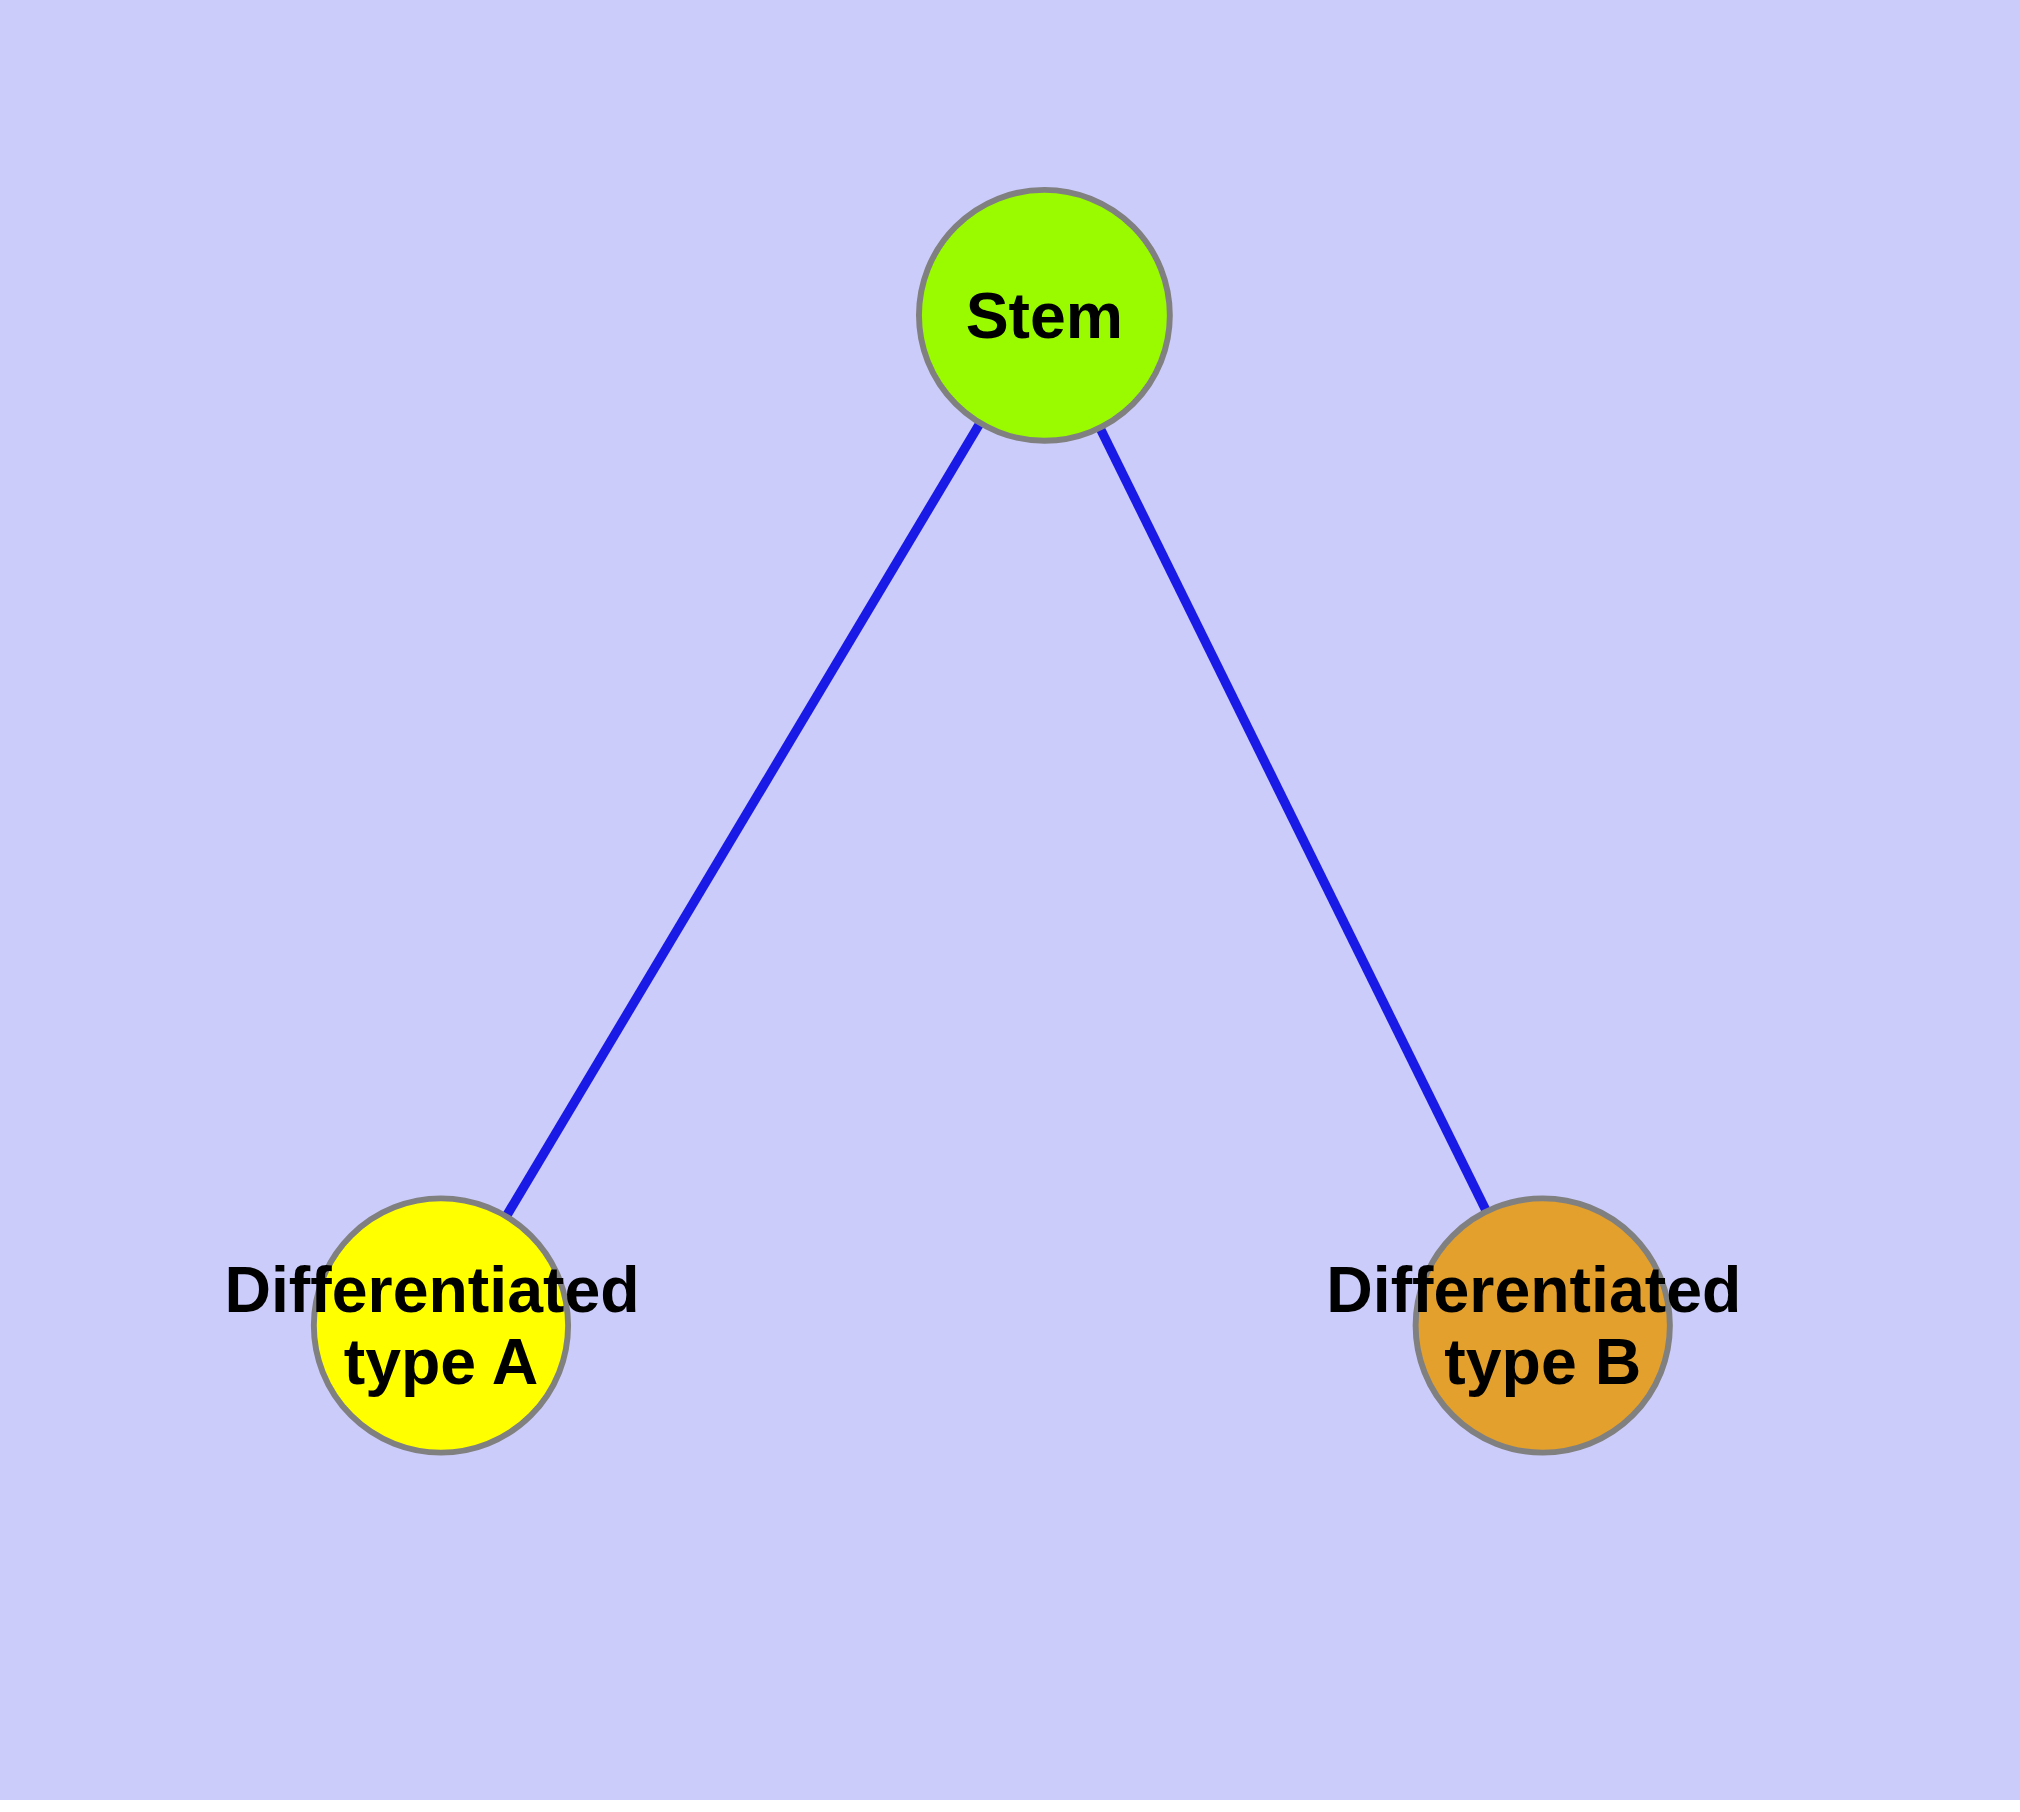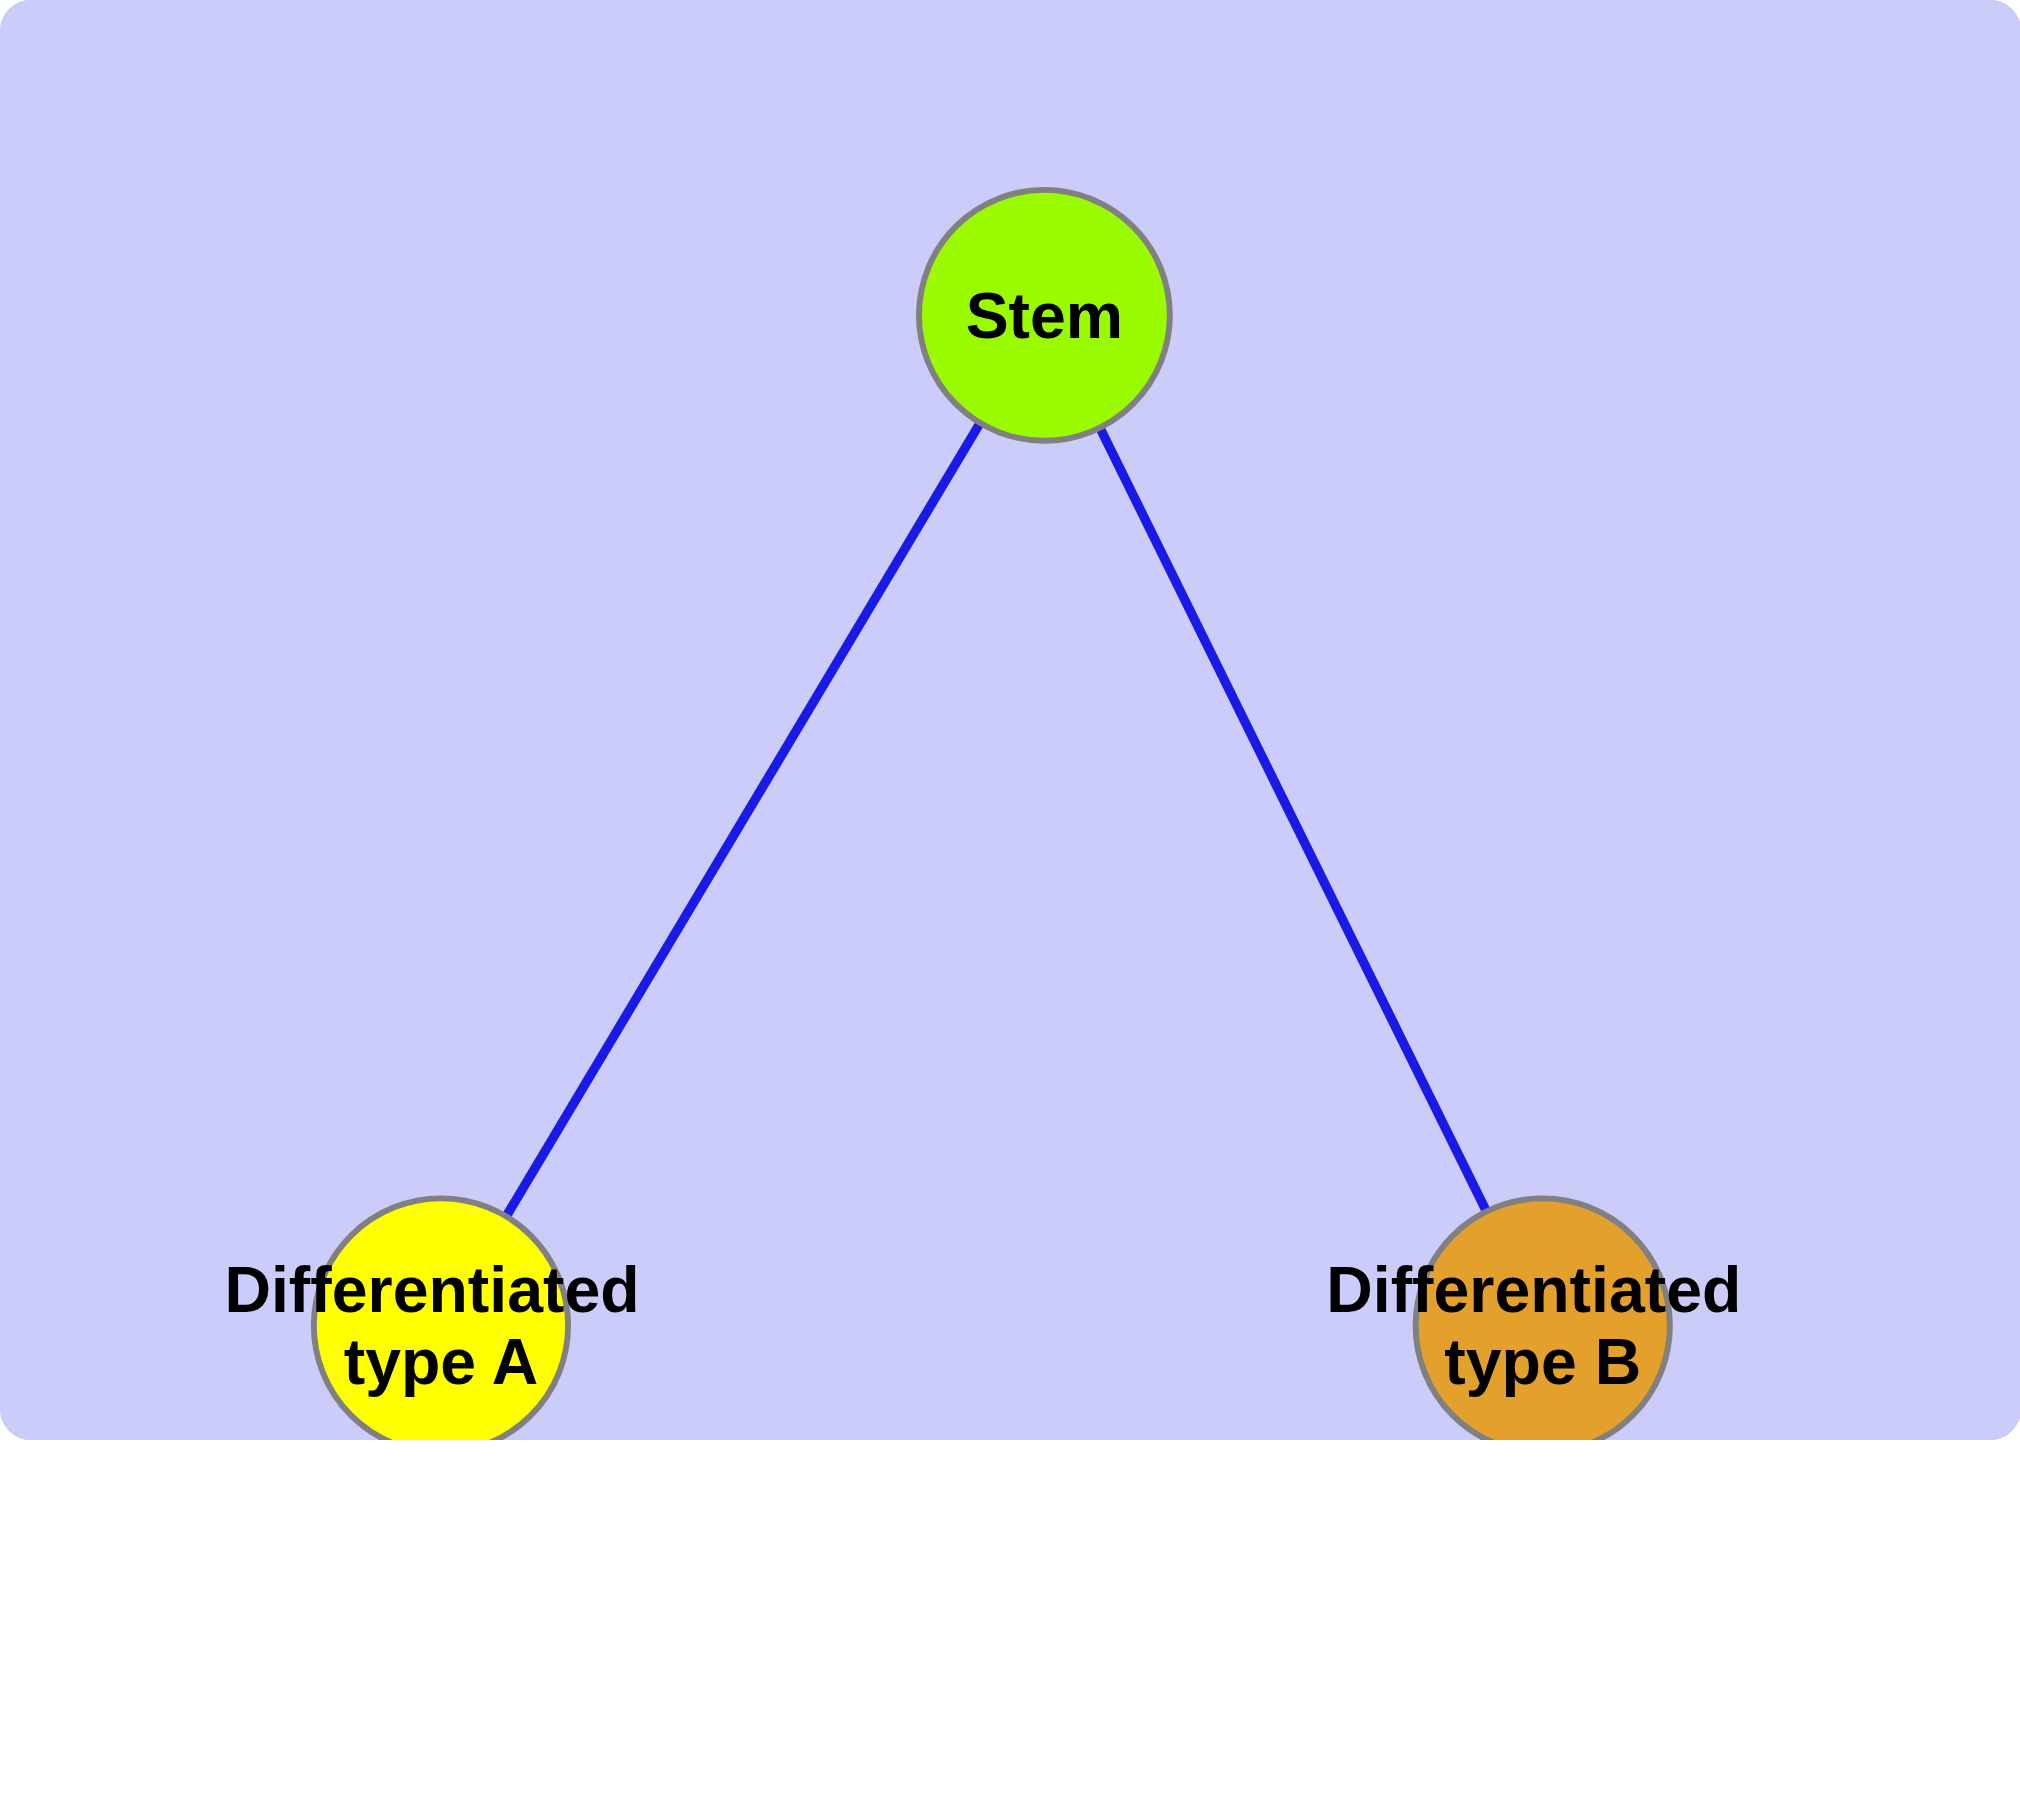--- a/index.html
+++ b/index.html
@@ -33,21 +33,21 @@
   .edge-line {
     stroke-linecap: butt;
   }
   .node-circle {
     stroke-linejoin: round;
   }
 </style>
 </head>
 <body>
 
-<div id="canvas" style="width: 2021px; height: 1440px; background: rgb(204, 204, 250); border-radius: 31px;">
+<div id="canvas" style="width: 2021px; height: 1800px; background: rgb(204, 204, 250);">
   <svg id="graph-svg" viewBox="0 0 2384 2138">
 
     <rect x="0" y="0" width="2384" height="2138" fill="#ccccfa"></rect>
 
     <g>
       <line class="edge-line" x1="1232" y1="372" x2="520" y2="1564" stroke="#1a1ae6" stroke-width="11"></line>
       <line class="edge-line" x1="1232" y1="372" x2="1820" y2="1564" stroke="#1a1ae6" stroke-width="11"></line>
     </g>
 
     <g>

